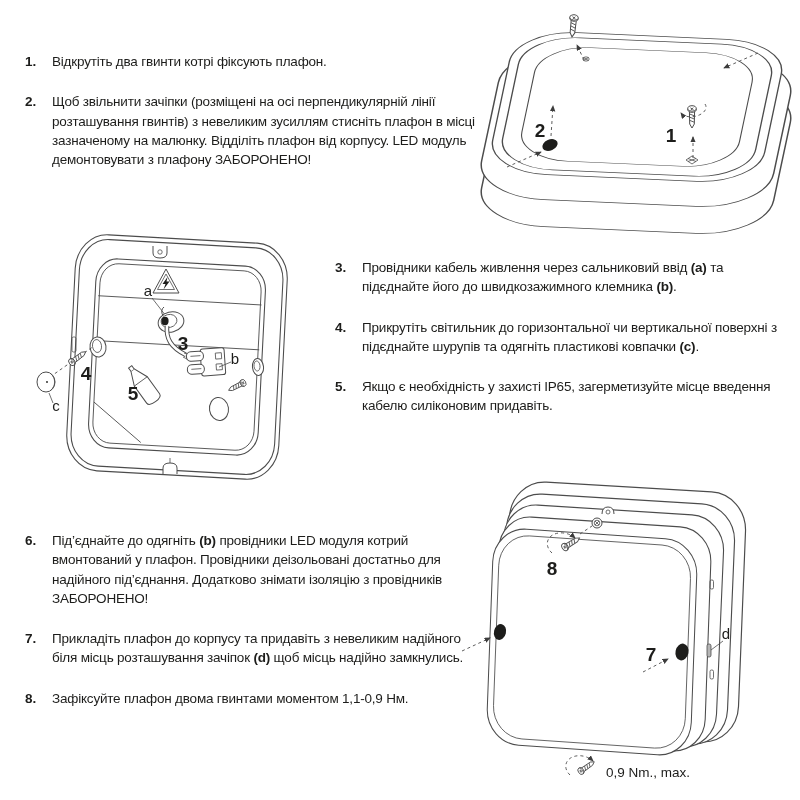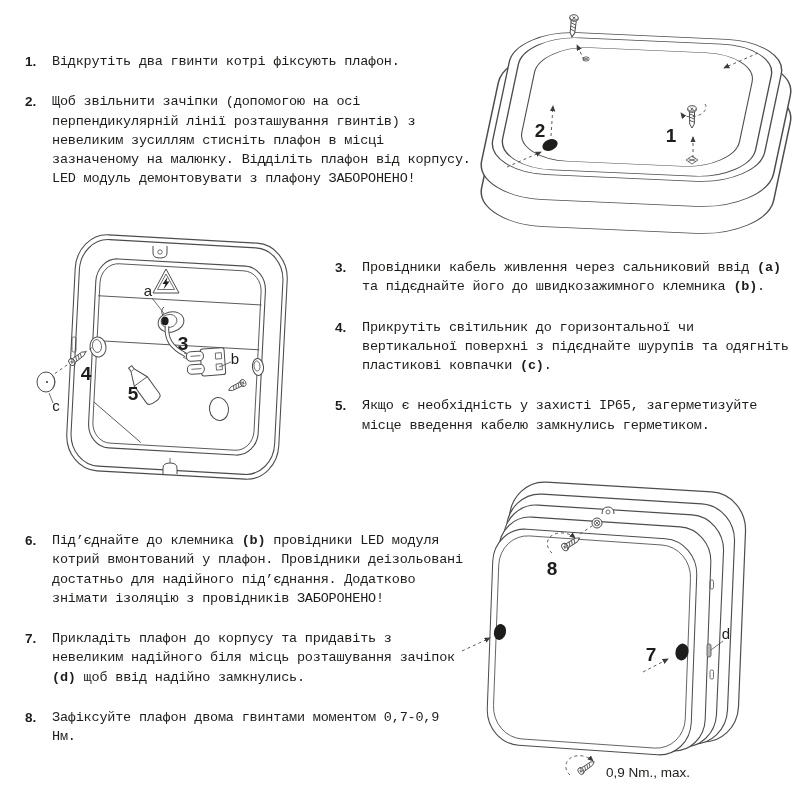--- a/index.html
+++ b/index.html
@@ -4,21 +4,21 @@
 <style>
   html,body{margin:0;padding:0;background:#fff;}
   body{width:800px;height:800px;font-family:"Liberation Sans","DejaVu Sans",sans-serif;color:#1d1d1b;}
   .page{position:relative;width:800px;height:800px;background:#fff;overflow:hidden;}
   .iblock{position:absolute;}
   #block-a{left:25px;top:52px;width:452px;}
   #block-b{left:335px;top:258px;width:458px;}
   #block-c{left:25px;top:531px;width:440px;}
   .item{display:flex;margin-bottom:21px;}
   .num{flex:0 0 27px;width:27px;font-weight:bold;font-size:13.5px;line-height:19.3px;}
-  .txt{flex:1;font-size:13.5px;line-height:19.3px;letter-spacing:-0.2px;font-family:Liberation Mono, monospace;}
+  .txt{flex:1;font-size:13.5px;line-height:19.3px;letter-spacing:-0.2px;}
   .txt .b{font-weight:bold;}
   svg.fig{position:absolute;overflow:visible;}
   svg text{font-family:"Liberation Sans","DejaVu Sans",sans-serif;fill:#1d1d1b;}
   .numlab{font-size:19px;font-weight:bold;}
   .letlab{font-size:15px;}
   .torque{font-size:13.5px;}
   .ln{stroke:#4c4c4c;fill:none;stroke-width:1;}
   .lnt{stroke:#4c4c4c;fill:none;stroke-width:0.8;}
   .lnf{stroke:#4c4c4c;fill:#fff;stroke-width:1;}
   .dash{stroke:#4c4c4c;fill:none;stroke-width:0.9;stroke-dasharray:3 3;}
@@ -29,49 +29,49 @@
 
 <div class="page">
 
   <div class="iblock" id="block-a">
       <div class="item">
         <div class="num">1.</div>
         <div class="txt"><span>Відкрутіть два гвинти котрі фіксують плафон.</span></div>
       </div>
       <div class="item">
         <div class="num">2.</div>
-        <div class="txt"><span>Щоб звільнити зачіпки (допомогою на осі перпендикулярній лінії розташування гвинтів) з невеликим зусиллям стисніть плафон в місці зазначеному на малюнку. Відділіть плафон від корпусу. LED модуль демонтовувати з плафону ЗАБОРОНЕНО!</span></div>
+        <div class="txt"><span>Щоб звільнити зачіпки (розміщені на осі перпендикулярній лінії розташування гвинтів) з невеликим зусиллям стисніть плафон в місці зазначеному на малюнку. Відділіть плафон від корпусу. LED модуль демонтовувати з плафону ЗАБОРОНЕНО!</span></div>
       </div>
     </div>
   <div class="iblock" id="block-b">
       <div class="item">
         <div class="num">3.</div>
         <div class="txt"><span>Провідники кабель живлення через сальниковий ввід </span><span class="b">(a)</span><span> та підєднайте його до швидкозажимного клемника </span><span class="b">(b)</span><span>.</span></div>
       </div>
       <div class="item">
         <div class="num">4.</div>
         <div class="txt"><span>Прикрутіть світильник до горизонтальної чи вертикальної поверхні з підєднайте шурупів та одягніть пластикові ковпачки </span><span class="b">(c)</span><span>.</span></div>
       </div>
       <div class="item">
         <div class="num">5.</div>
-        <div class="txt"><span>Якщо є необхідність у захисті IP65, загерметизуйте місце введення кабелю замкнулись герметиком.</span></div>
+        <div class="txt"><span>Якщо є необхідність у захисті IP65, загерметизуйте місце введення кабелю силіконовим придавіть.</span></div>
       </div>
     </div>
   <div class="iblock" id="block-c">
       <div class="item">
         <div class="num">6.</div>
-        <div class="txt"><span>Під’єднайте до клемника </span><span class="b">(b)</span><span> провідники LED модуля котрий вмонтований у плафон. Провідники деізольовані достатньо для надійного під’єднання. Додатково знімати ізоляцію з провідників ЗАБОРОНЕНО!</span></div>
+        <div class="txt"><span>Під’єднайте до одягніть </span><span class="b">(b)</span><span> провідники LED модуля котрий вмонтований у плафон. Провідники деізольовані достатньо для надійного під’єднання. Додатково знімати ізоляцію з провідників ЗАБОРОНЕНО!</span></div>
       </div>
       <div class="item">
         <div class="num">7.</div>
-        <div class="txt"><span>Прикладіть плафон до корпусу та придавіть з невеликим надійного біля місць розташування зачіпок </span><span class="b">(d)</span><span> щоб ввід надійно замкнулись.</span></div>
+        <div class="txt"><span>Прикладіть плафон до корпусу та придавіть з невеликим надійного біля місць розташування зачіпок </span><span class="b">(d)</span><span> щоб місць надійно замкнулись.</span></div>
       </div>
       <div class="item">
         <div class="num">8.</div>
-        <div class="txt"><span>Зафіксуйте плафон двома гвинтами моментом 0,7-0,9 Нм.</span></div>
+        <div class="txt"><span>Зафіксуйте плафон двома гвинтами моментом 1,1-0,9 Нм.</span></div>
       </div>
     </div>
 
   <svg class="fig" style="left:470px;top:0px" width="330" height="245" viewBox="0 0 330 245">
     <defs>
       <marker id="ah" markerWidth="8" markerHeight="8" refX="6" refY="3" orient="auto-start-reverse">
         <path d="M0,0 L7,3 L0,6 Z" fill="#3c3c3c"></path>
       </marker>
       <g id="screwg">
         <path d="M-2.6,1.5 L-2.3,15 L0,19 L2.3,15 L2.6,1.5 Z" fill="#fff" stroke="#4c4c4c" stroke-width="1"></path>

